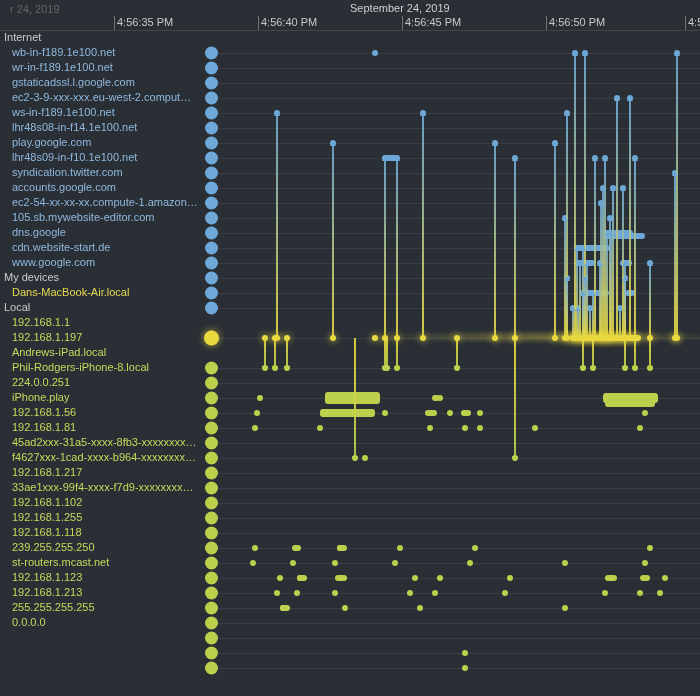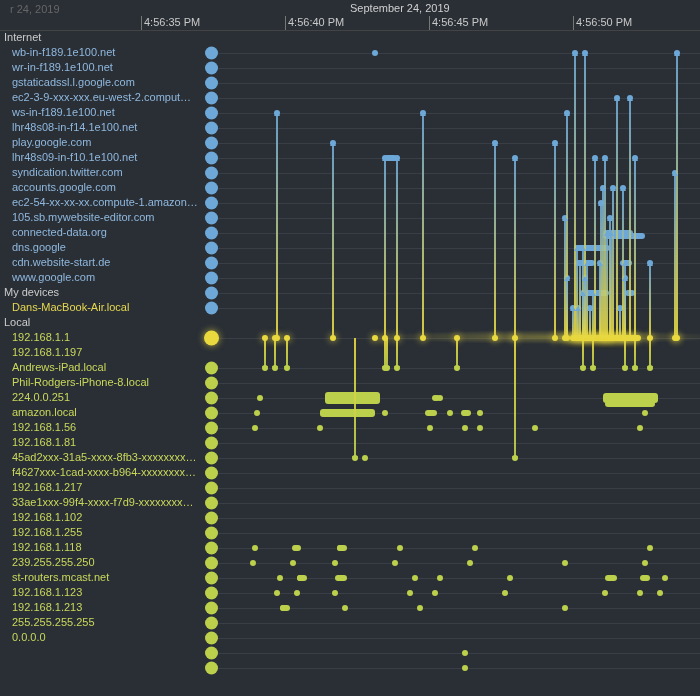--- a/index.html
+++ b/index.html
@@ -1,21 +1,21 @@
 <!DOCTYPE html>
 <html><head>
 <meta charset="utf-8">
 <style>
   html,body{margin:0;padding:0;background:#2a2f36;color:#ccc;font-family:-apple-system,Helvetica,Arial,sans-serif;font-size:11px;width:700px;height:696px;overflow:hidden;}
   .root{position:relative;width:700px;height:696px;}
   .header{position:absolute;left:0;right:0;top:0;height:30px;}
   .date-main{position:absolute;left:350px;top:2px;font-size:11px;color:#d0d0d0;}
   .date-faded{position:absolute;left:10px;top:3px;font-size:11px;color:#666;}
   .ticks{position:absolute;left:0;right:0;top:16px;height:14px;border-bottom:1px solid #444;}
-  .tick{position:absolute;top:0;font-size:11px;color:#c8c8c8;white-space:nowrap;margin-left:27px;}
+  .tick{position:absolute;top:0;font-size:11px;color:#c8c8c8;white-space:nowrap;}
   .tick::before{content:"";position:absolute;left:-3px;top:0;width:1px;height:14px;background:#777;}
   .sidebar{position:absolute;left:0;top:30px;bottom:0;width:205px;}
   .chart{position:absolute;left:205px;right:0;top:30px;bottom:0;}
   .row{height:15px;line-height:15px;position:relative;}
   .grp{color:#ccc;font-weight:500;padding-left:4px;}
   .host{padding-left:12px;white-space:nowrap;overflow:hidden;text-overflow:ellipsis;}
   .host.internet{color:#8fb8de;}
   .host.my{color:#e6d84f;font-weight:500;}
   .host.local{color:#c9d85a;}
   .line{position:absolute;left:0;right:0;height:1px;background:#3a3f47;top:50%;}
@@ -55,33 +55,32 @@
       <div class="row host internet">gstaticadssl.l.google.com</div>
       <div class="row host internet">ec2-3-9-xxx-xxx.eu-west-2.comput…</div>
       <div class="row host internet">ws-in-f189.1e100.net</div>
       <div class="row host internet">lhr48s08-in-f14.1e100.net</div>
       <div class="row host internet">play.google.com</div>
       <div class="row host internet">lhr48s09-in-f10.1e100.net</div>
       <div class="row host internet">syndication.twitter.com</div>
       <div class="row host internet">accounts.google.com</div>
       <div class="row host internet">ec2-54-xx-xx-xx.compute-1.amazon…</div>
       <div class="row host internet">105.sb.mywebsite-editor.com</div>
-      <div class="row host internet">connected-data.org</div>
       <div class="row host internet">dns.google</div>
       <div class="row host internet">cdn.website-start.de</div>
       <div class="row host internet">www.google.com</div>
       <div class="row grp">My devices</div>
       <div class="row host my">Dans-MacBook-Air.local</div>
       <div class="row grp">Local</div>
       <div class="row host local">192.168.1.1</div>
       <div class="row host local">192.168.1.197</div>
       <div class="row host local">Andrews-iPad.local</div>
       <div class="row host local">Phil-Rodgers-iPhone-8.local</div>
       <div class="row host local">224.0.0.251</div>
-      <div class="row host local">amazon.local</div>
+      <div class="row host local">iPhone.play</div>
       <div class="row host local">192.168.1.56</div>
       <div class="row host local">192.168.1.81</div>
       <div class="row host local">45ad2xxx-31a5-xxxx-8fb3-xxxxxxxx…</div>
       <div class="row host local">f4627xxx-1cad-xxxx-b964-xxxxxxxx…</div>
       <div class="row host local">192.168.1.217</div>
       <div class="row host local">33ae1xxx-99f4-xxxx-f7d9-xxxxxxxx…</div>
       <div class="row host local">192.168.1.102</div>
       <div class="row host local">192.168.1.255</div>
       <div class="row host local">192.168.1.118</div>
       <div class="row host local">239.255.255.250</div>

